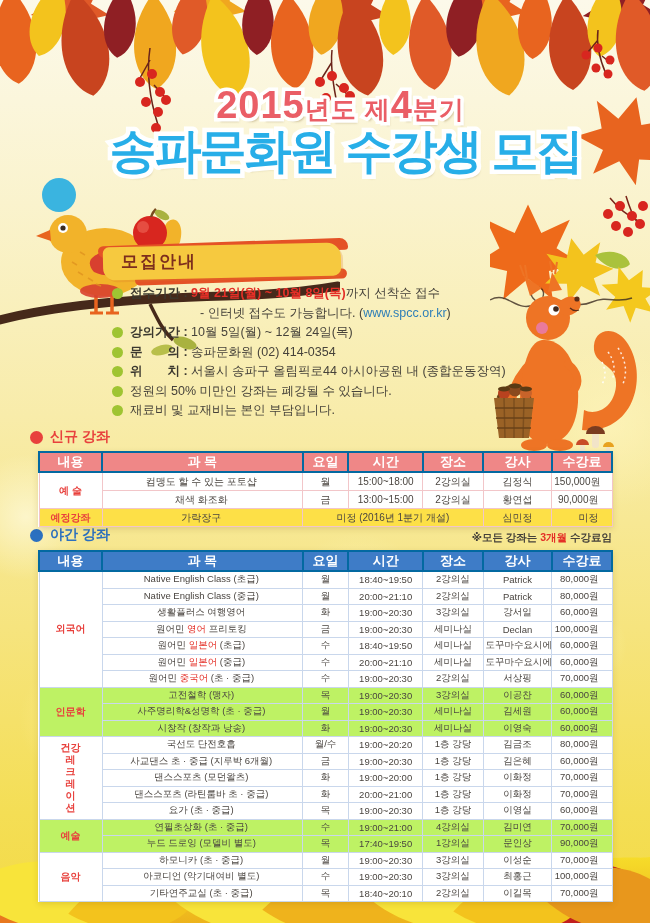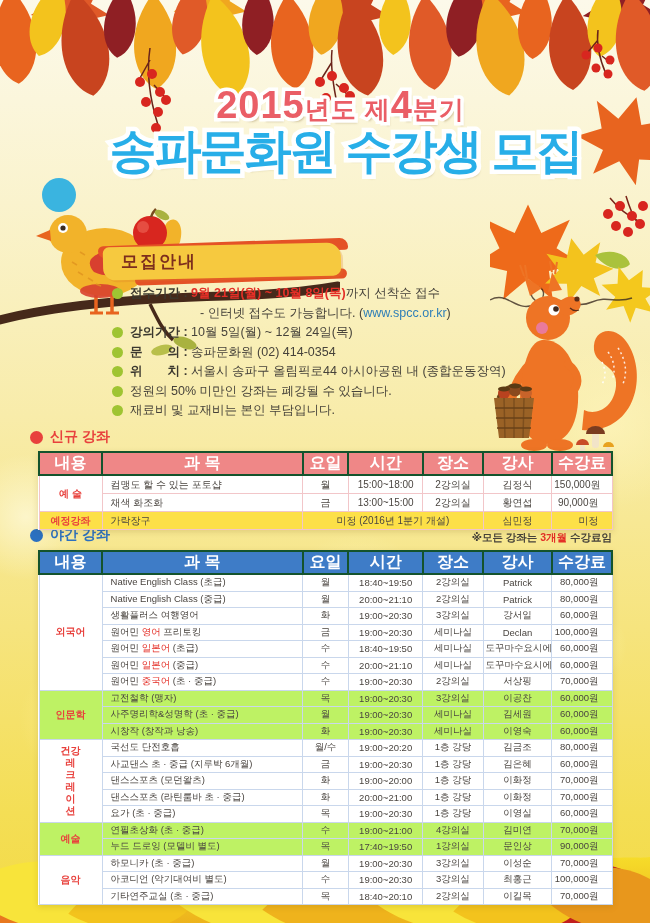--- a/index.html
+++ b/index.html
@@ -60,27 +60,27 @@
   .new-title .dot{background:#e8413d;}
   .eve-title{top:526px;color:#2b70c0;}
   .eve-title .dot{background:#2b70c0;}
   .note{position:absolute;right:38px;top:531px;font-size:10.5px;font-weight:bold;color:#45413a;z-index:4;}
   .note .red{color:#e42f27;}
   
   table{border-collapse:collapse;table-layout:fixed;background:#fff;position:absolute;z-index:5;
     box-shadow:0 2px 6px rgba(120,90,20,.18);}
   #new-table{left:38px;top:451px;width:575px;font-size:10px;}
   #evening-table{left:38px;top:550px;width:575px;font-size:9.5px;}
-  th{color:#fff;font-weight:bold;font-size:16px;border:2px solid #14532d;padding:0;}
+  th{color:#fff;font-weight:bold;font-size:13px;border:2px solid #0369a1;padding:0;}
   #new-table th{background:#ef8787;height:18px;}
   #evening-table th{background:#3e7cc7;height:17px;}
   td{text-align:center;color:#4a4540;padding:0 2px;overflow:hidden;white-space:nowrap;}
   #new-table td{border:1px solid #f2c6c9;height:17px;}
   #evening-table td{border:1px solid #c9d7ec;height:15.5px;}
-  td.subject{text-align:left;padding-left:8px;}
+  td.subject{text-align:center;padding-left:0;}
   td.fee{text-align:right;padding-right:13px;}
   td.cat{color:#e8413d;font-weight:bold;white-space:pre-line;line-height:1.2;font-size:10px;}
   tr.shaded td{background:#fde047;}
   tr.shade-blue td{background:#bef264;}
   .red{color:#e42f27;}
 </style>
 </head>
 <body>
 
 <div class="poster">

